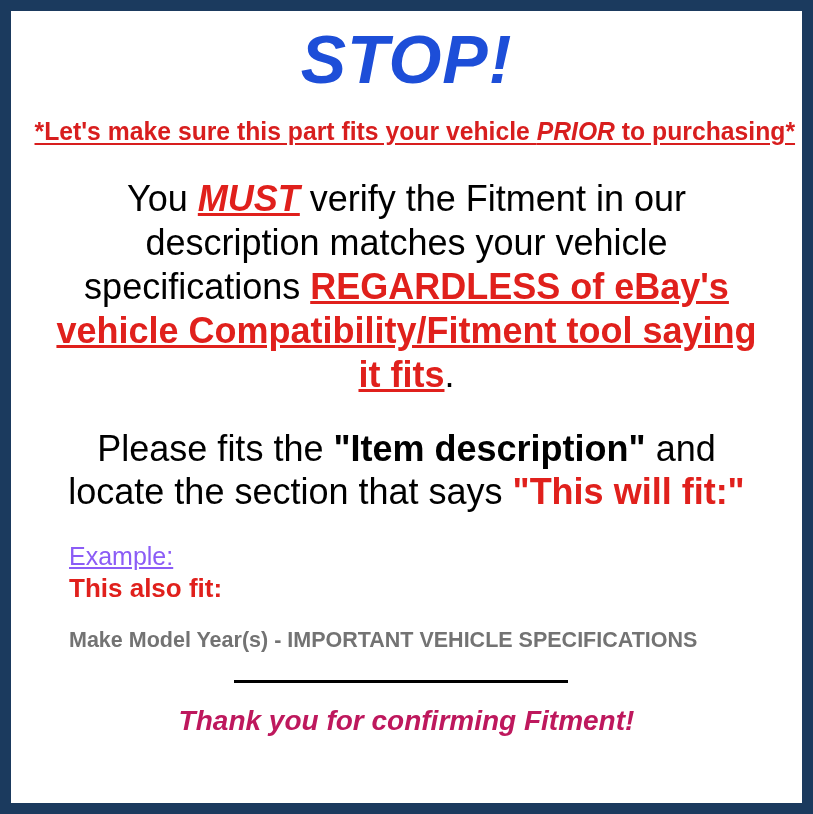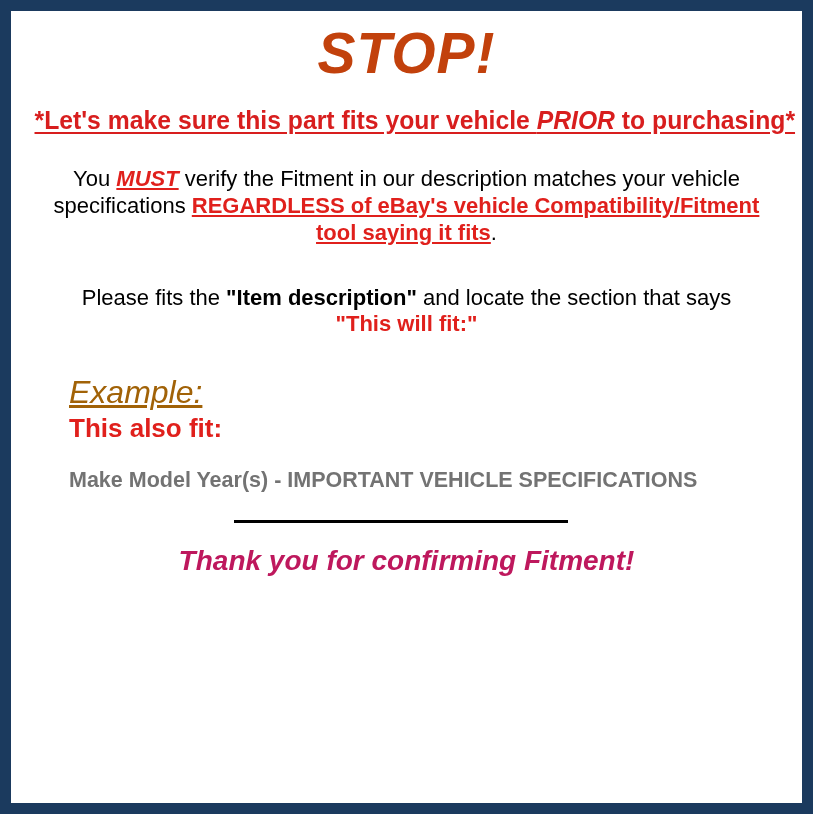--- a/index.html
+++ b/index.html
@@ -29,24 +29,24 @@
     height: 100%;
     padding: 0 12px;
     display: flex;
     flex-direction: column;
     align-items: stretch;
   }
 
   
   .stop-heading {
     text-align: center;
-    color: #c2410c;
+    color: #1d4ed8;
     font-weight: bold;
     font-style: italic;
-    font-size: 57px;
+    font-size: 68px;
     line-height: 1.0;
     letter-spacing: 1px;
     margin: 14px 0 0 0;
     font-family: "Liberation Sans", sans-serif;
   }
 
   
   .tagline {
     text-align: center;
     color: #d81e1e;
@@ -60,23 +60,23 @@
     transform: scaleX(0.97);
   }
   .tagline .ital {
     font-style: italic;
   }
 
   
   .para {
     text-align: center;
     color: #000000;
-    font-size: 22px;
+    font-size: 36px;
     line-height: 1.22;
-    margin: 8px;
+    margin: 0;
     padding: 0 22px;
   }
   .p-must      { margin-top: 32px; }
   .p-view      { margin-top: 30px; }
   .p-confirm   { margin-top: 26px; }
   .p-vin       { margin-top: 30px; }
 
   .red        { color: #e0201c; }
   .b          { font-weight: bold; }
 
@@ -94,23 +94,22 @@
     text-underline-offset: 2px;
   }
 
   
   .example-block {
     margin-top: 28px;
     padding-left: 46px;
     text-align: left;
   }
   .example-label {
-    color: #a16207;
-    font-style: italic;
-    font-size: 32px;
+    color: #8b5cf6;
+    font-size: 25px;
     line-height: 1.15;
     text-decoration: underline;
     text-underline-offset: 2px;
     display: inline-block;
   }
   .example-fit {
     color: #e0201c;
     font-weight: bold;
     font-size: 26px;
     line-height: 1.2;

